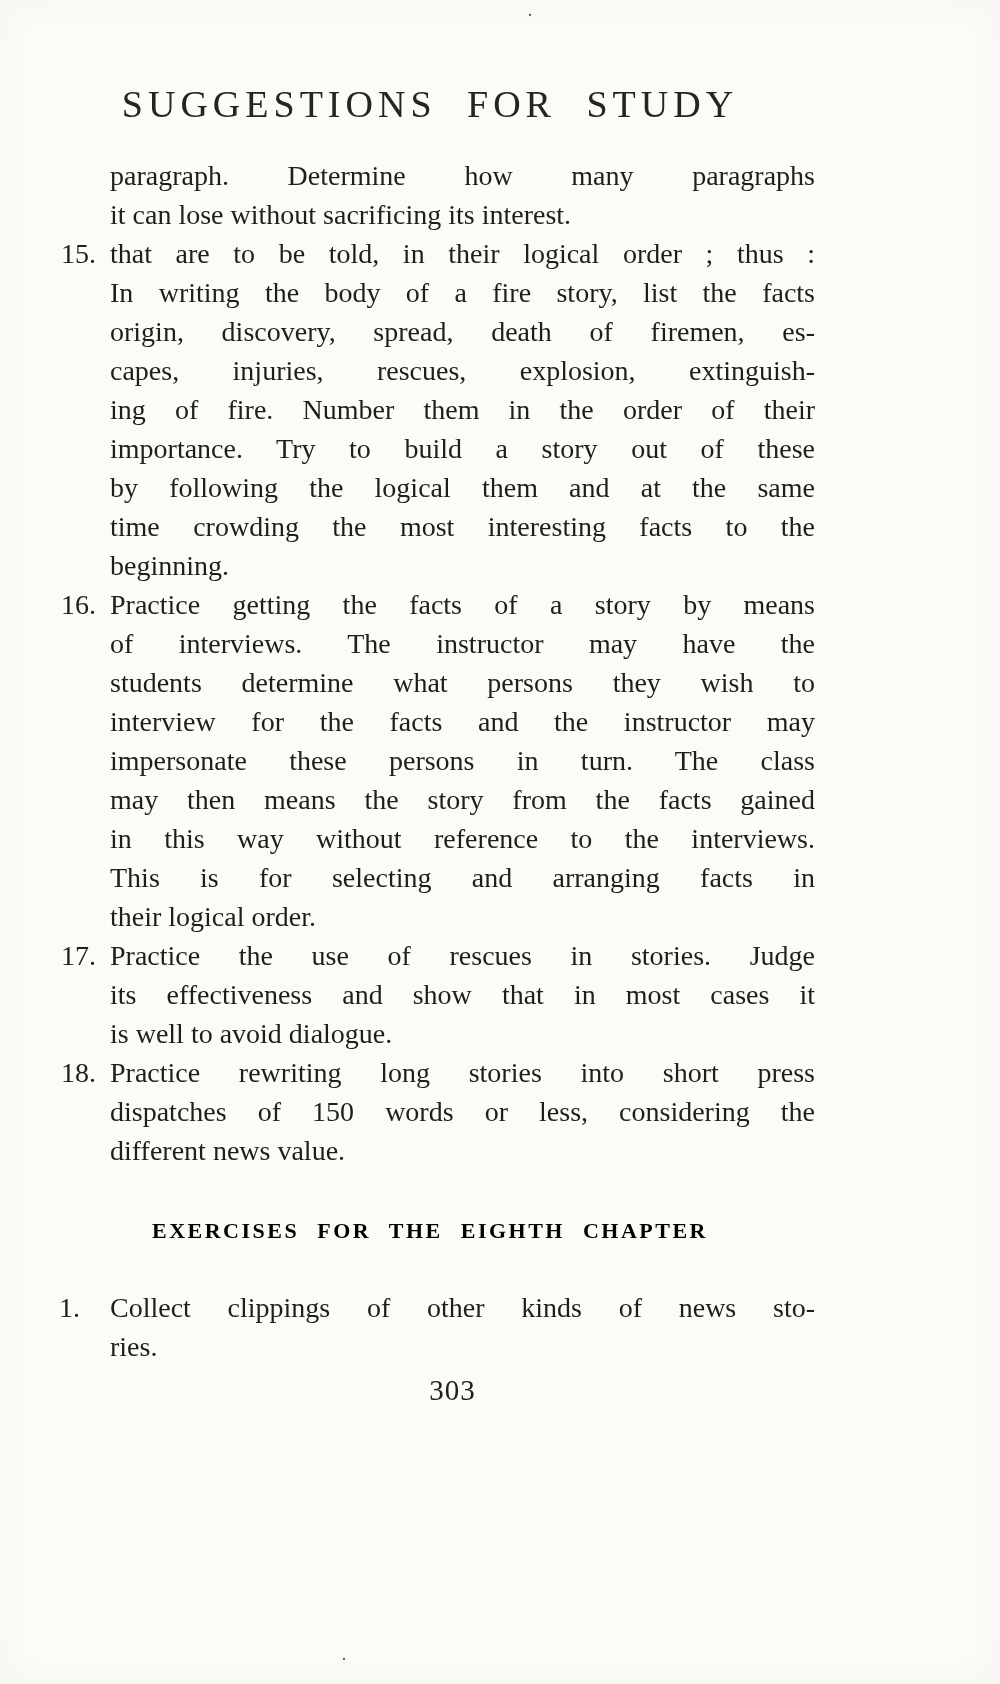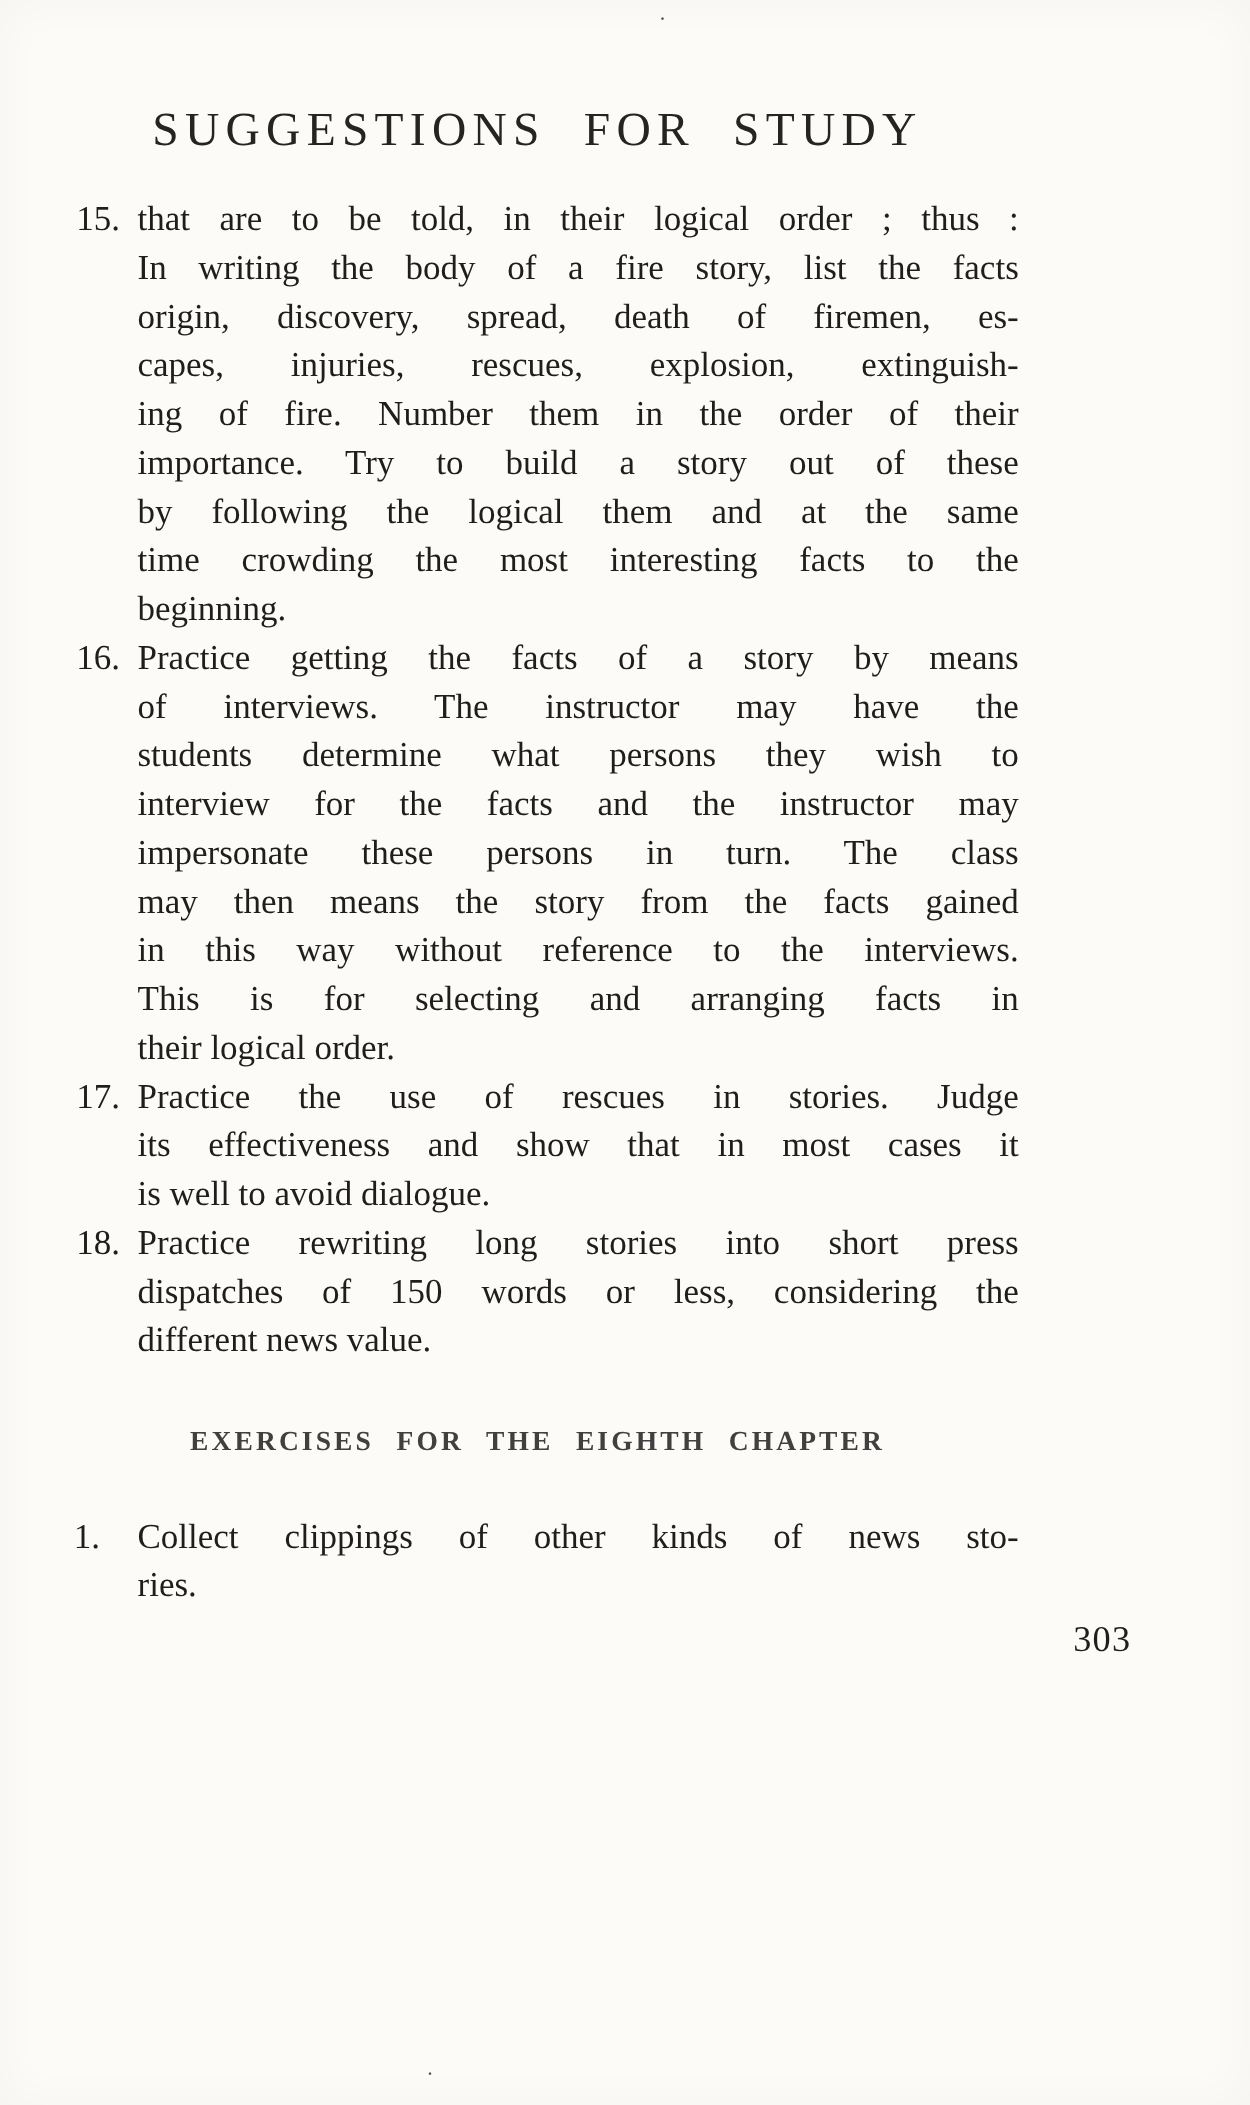--- a/index.html
+++ b/index.html
@@ -58,31 +58,31 @@
   }
 
   .section-heading {
     margin: 48px 0 0 0;
     padding-right: 140px;
     text-align: center;
     font-size: 22px;
     font-weight: 700;
     letter-spacing: 2.5px;
     word-spacing: 10px;
-    color: #404040;
+    color: #000000;
   }
 
   .exercises-list { margin-top: 44px; }
 
   .exercises-list .num { padding-right: 30px; }
 
   .folio {
     margin-top: 8px;
     padding-right: 95px;
-    text-align: right;
+    text-align: center;
     font-size: 29px;
     letter-spacing: 1px;
   }
 
   .artifact {
     position: absolute;
     font-size: 18px;
     color: #55514a;
     line-height: 1;
   }
@@ -92,20 +92,27 @@
 </head>
 <body>
 
 <div class="page">
 
   <div class="artifact artifact-top">·</div>
 
   <h1 class="running-head">SUGGESTIONS FOR STUDY</h1>
 
   <div class="list" id="study-list">
+      <div class="item">
+        <div class="num"></div>
+        <div class="item-body">
+          <div class="line">paragraph. Determine how many paragraphs</div>
+          <div class="line last">it can lose without sacrificing its interest.</div>
+        </div>
+      </div>
       <div class="item">
         <div class="num">15.</div>
         <div class="item-body">
           <div class="line">that are to be told, in their logical order ; thus :</div>
           <div class="line">In writing the body of a fire story, list the facts</div>
           <div class="line">origin, discovery, spread, death of firemen, es-</div>
           <div class="line">capes, injuries, rescues, explosion, extinguish-</div>
           <div class="line">ing of fire. Number them in the order of their</div>
           <div class="line">importance. Try to build a story out of these</div>
           <div class="line">by following the logical them and at the same</div>

